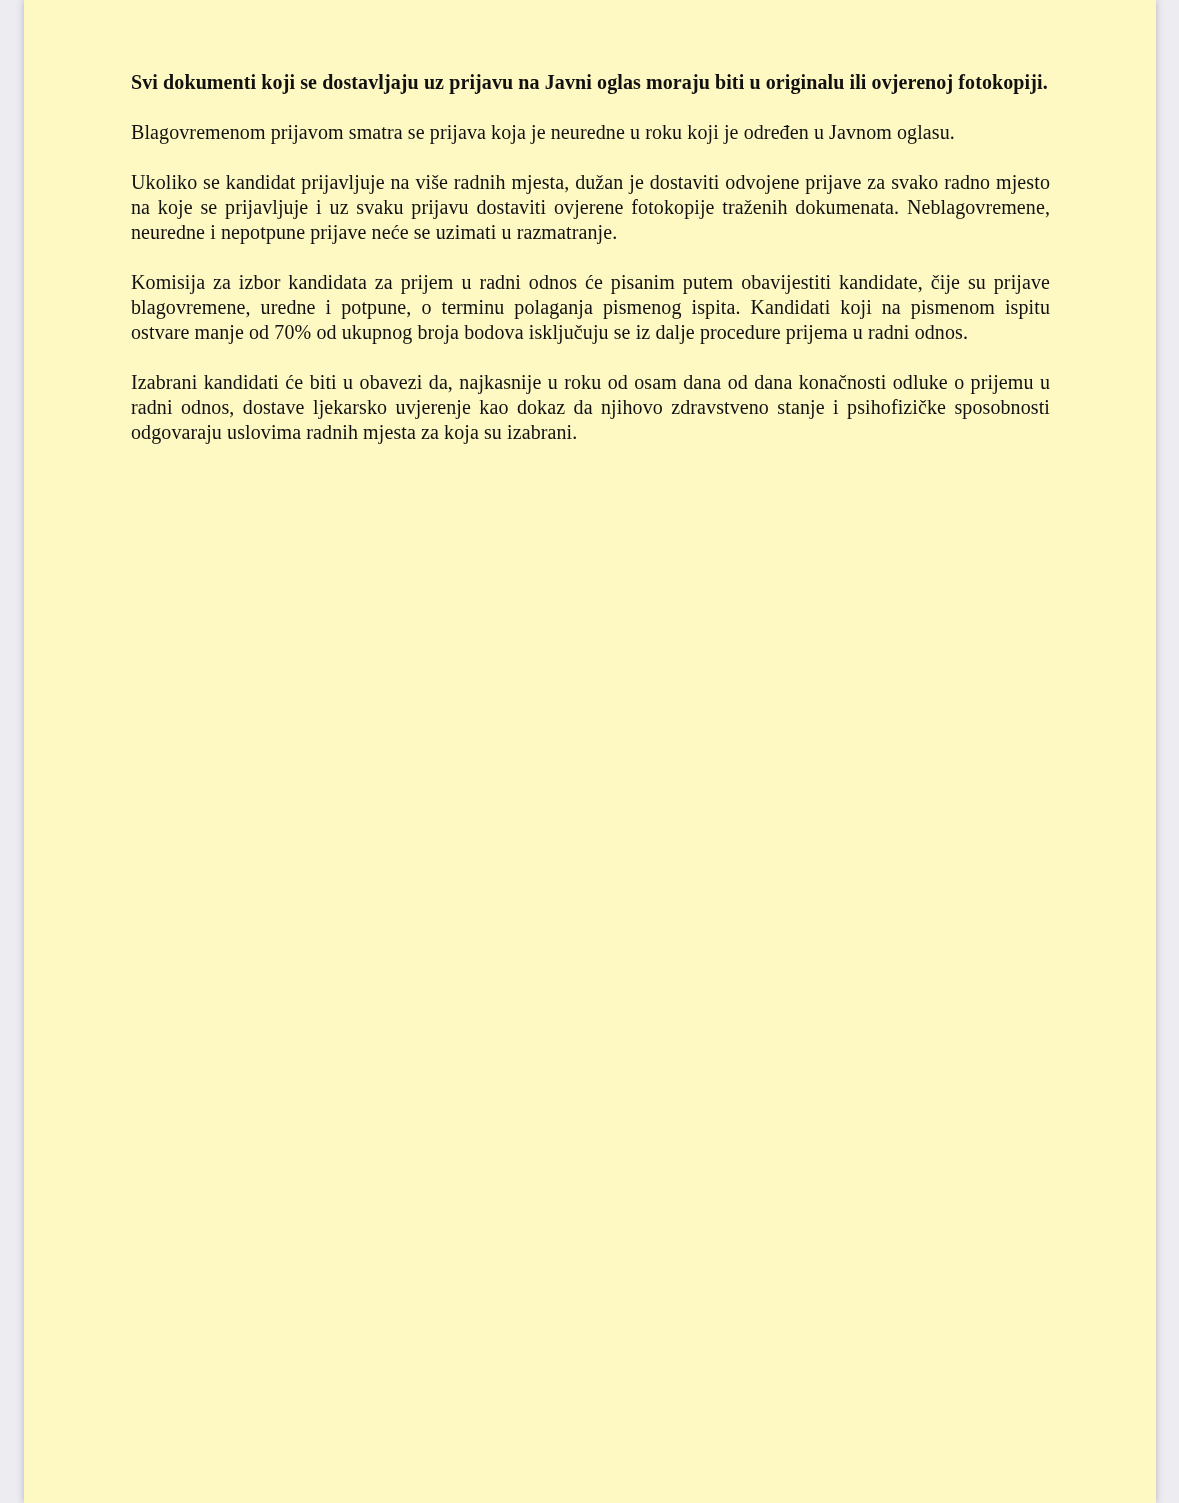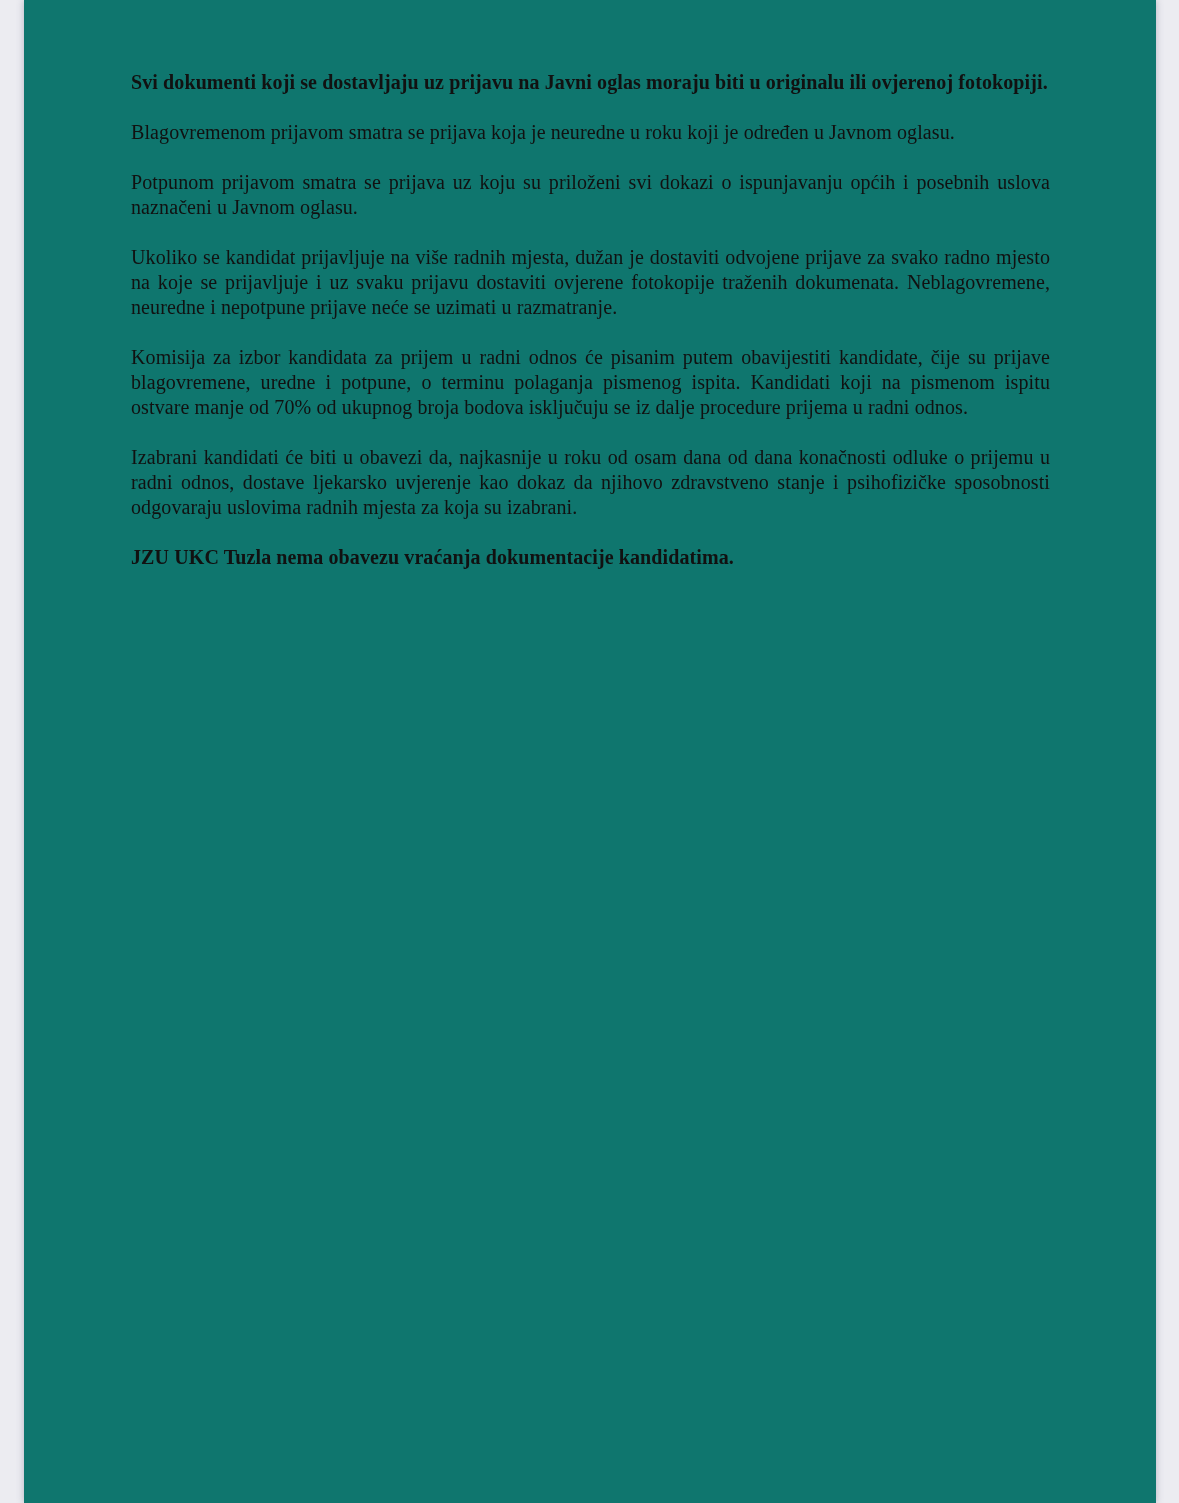--- a/index.html
+++ b/index.html
@@ -17,21 +17,21 @@
   .viewer {
     position: absolute;
     inset: 0;
   }
   .paper {
     position: absolute;
     left: 24px;
     top: 0;
     width: 1132px;
     height: 1503px;
-    background: #0f766e;
+    background: #fef9c3;
     box-shadow: 0 0 7px rgba(110, 110, 135, 0.45);
   }
   .content {
     padding: 70px 106px 0 107px;
     color: #111111;
     font-size: 20px;
     line-height: 25px;
   }
   .content p {
     margin: 0 0 25px 0;
@@ -43,20 +43,18 @@
   }
 </style>
 </head>
 <body>
 
 <div class="viewer">
   <div class="paper">
     <div class="content">
       <p class="bold">Svi dokumenti koji se dostavljaju uz prijavu na Javni oglas moraju biti u originalu ili ovjerenoj fotokopiji.</p>
       <p>Blagovremenom prijavom smatra se prijava koja je neuredne u roku koji je određen u Javnom oglasu.</p>
-      <p>Potpunom prijavom smatra se prijava uz koju su priloženi svi dokazi o ispunjavanju općih i posebnih uslova naznačeni u Javnom oglasu.</p>
       <p>Ukoliko se kandidat prijavljuje na više radnih mjesta, dužan je dostaviti odvojene prijave za svako radno mjesto na koje se prijavljuje i uz svaku prijavu dostaviti ovjerene fotokopije traženih dokumenata. Neblagovremene, neuredne i nepotpune prijave neće se uzimati u razmatranje.</p>
       <p>Komisija za izbor kandidata za prijem u radni odnos će pisanim putem obavijestiti kandidate, čije su prijave blagovremene, uredne i potpune, o terminu polaganja pismenog ispita. Kandidati koji na pismenom ispitu ostvare manje od 70% od ukupnog broja bodova isključuju se iz dalje procedure prijema u radni odnos.</p>
       <p>Izabrani kandidati će biti u obavezi da, najkasnije u roku od osam dana od dana konačnosti odluke o prijemu u radni odnos, dostave ljekarsko uvjerenje kao dokaz da njihovo zdravstveno stanje i psihofizičke sposobnosti odgovaraju uslovima radnih mjesta za koja su izabrani.</p>
-      <p class="bold">JZU UKC Tuzla nema obavezu vraćanja dokumentacije kandidatima.</p>
     </div>
   </div>
 </div>
 
 </body></html>

